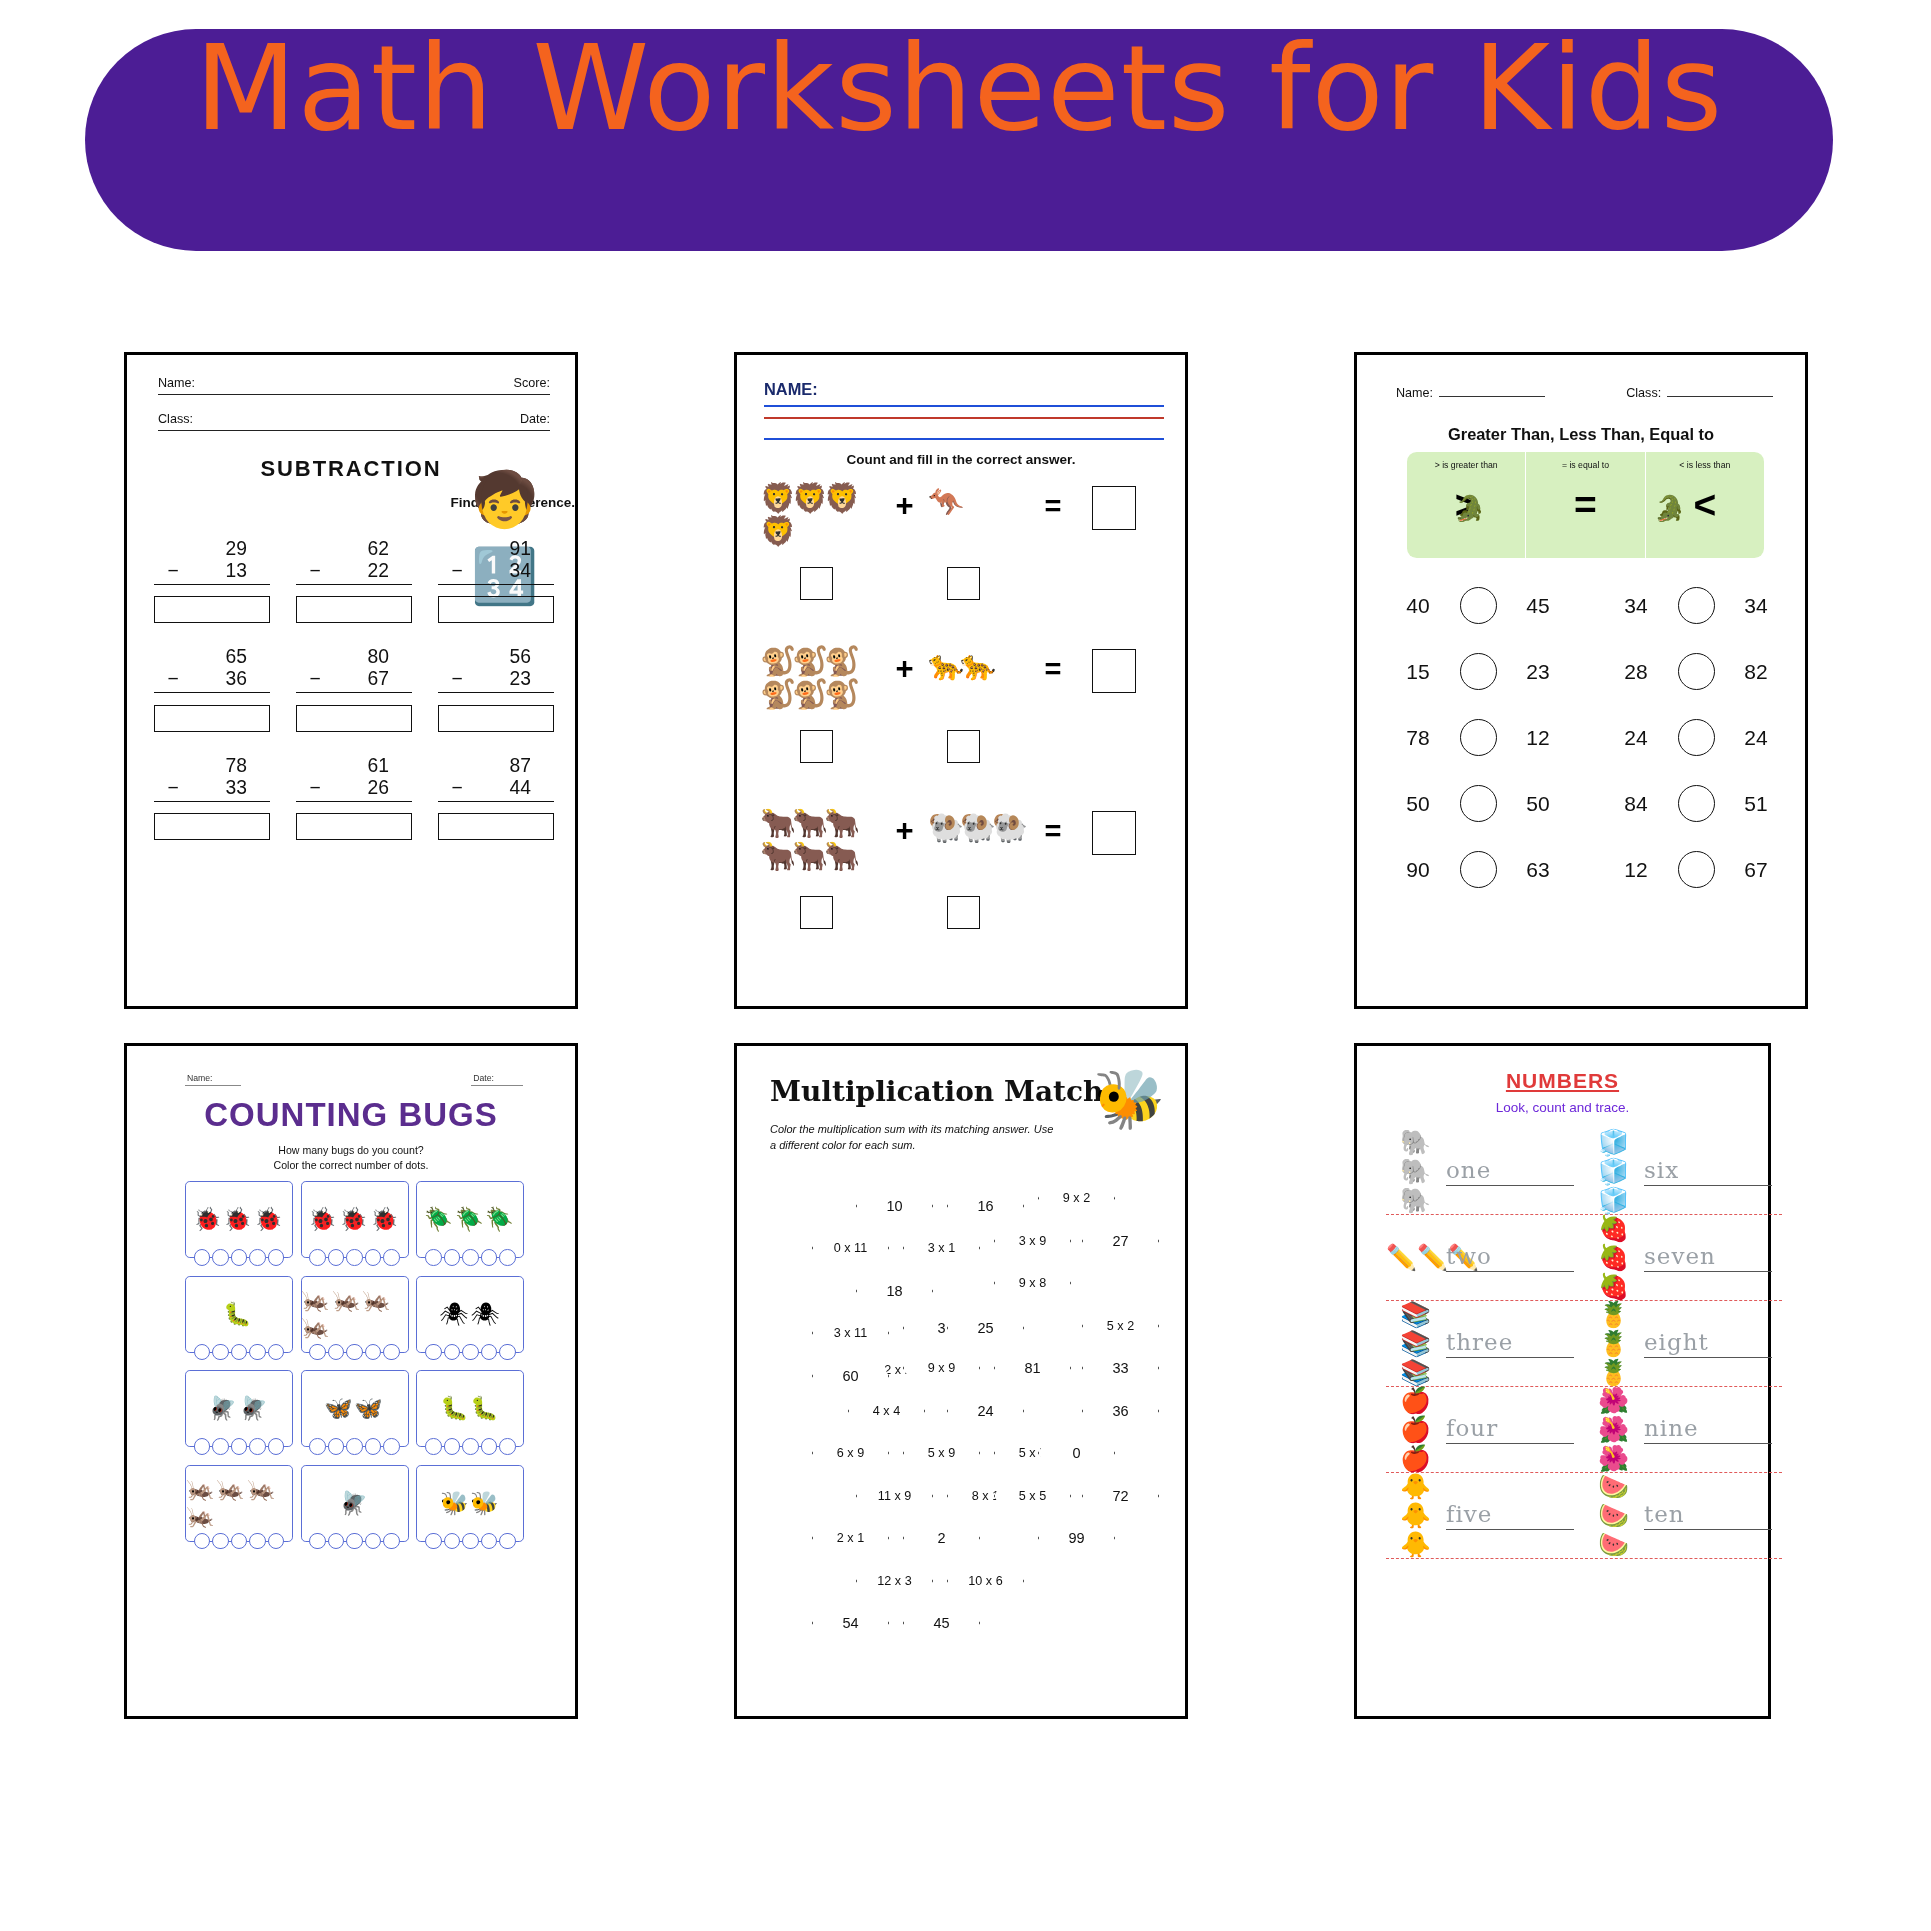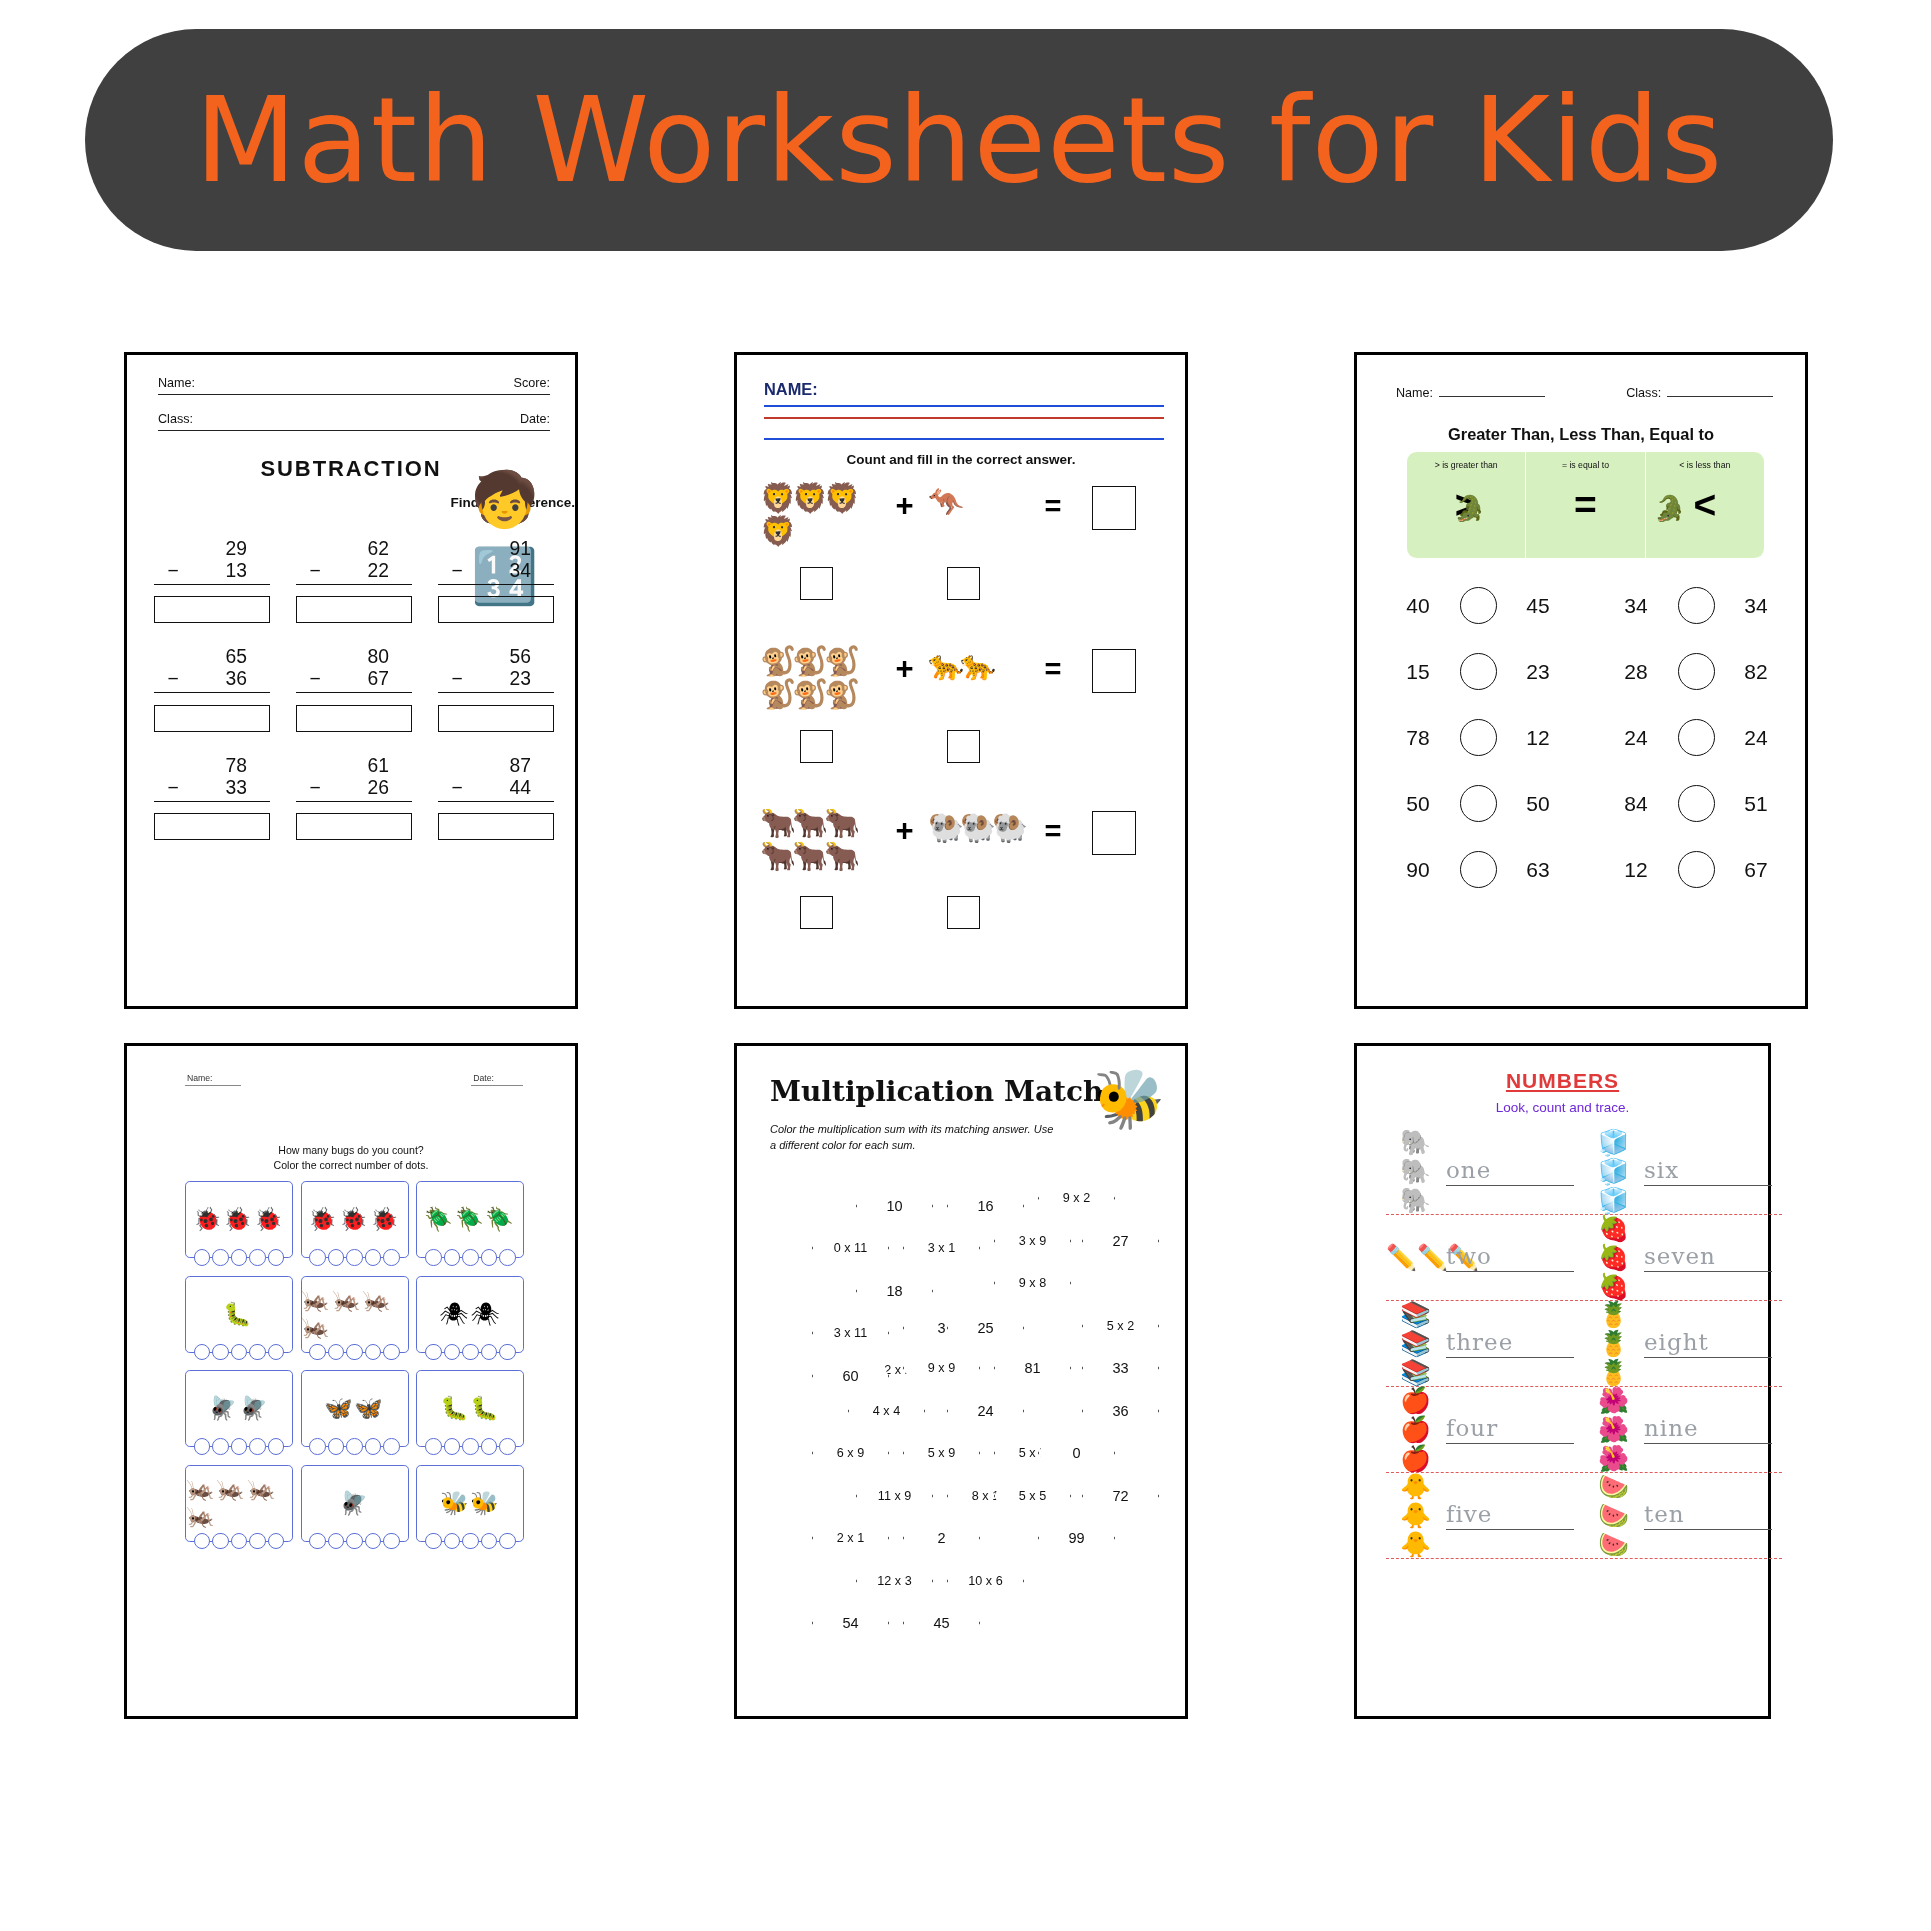--- a/index.html
+++ b/index.html
@@ -7,22 +7,22 @@
     width:1931px;height:1931px;
     background:#ffffff;
     font-family:"Liberation Sans", sans-serif;
     overflow:hidden;
   }
   .page{position:relative;width:1931px;height:1931px;}
 
   
   .banner{
     position:absolute;left:85px;top:29px;width:1748px;height:222px;
-    background:#404040;border-radius:116px;
-    display:flex;align-items:center;justify-content:center;
+    background:#4c1d95;border-radius:116px;
+    display:flex;justify-content:center;
   }
   .banner-title{
     color:#f4631e;font-size:118px;line-height:1;
     font-family:"DejaVu Sans", sans-serif;font-weight:400;
     letter-spacing:1px;white-space:nowrap;
   }
 
   
   .sheet{position:absolute;background:#fff;border:3.9px solid #000;box-sizing:border-box;}
 
@@ -347,20 +347,21 @@
           </div>
       </div>
     </div>
   </div>
 
   <div class="sheet s4">
     <div class="hdr">
       <span>Name:</span>
       <span>Date:</span>
     </div>
+    <div class="title">COUNTING BUGS</div>
     <div class="sub">
       <div>How many bugs do you count?</div>
       <div>Color the correct number of dots.</div>
     </div>
     <div class="bgrid" id="bugs-grid">
         <div class="cellbox">
           <div class="inner">🐞🐞🐞</div>
           <div class="dots">
             <i></i>
             <i></i>

